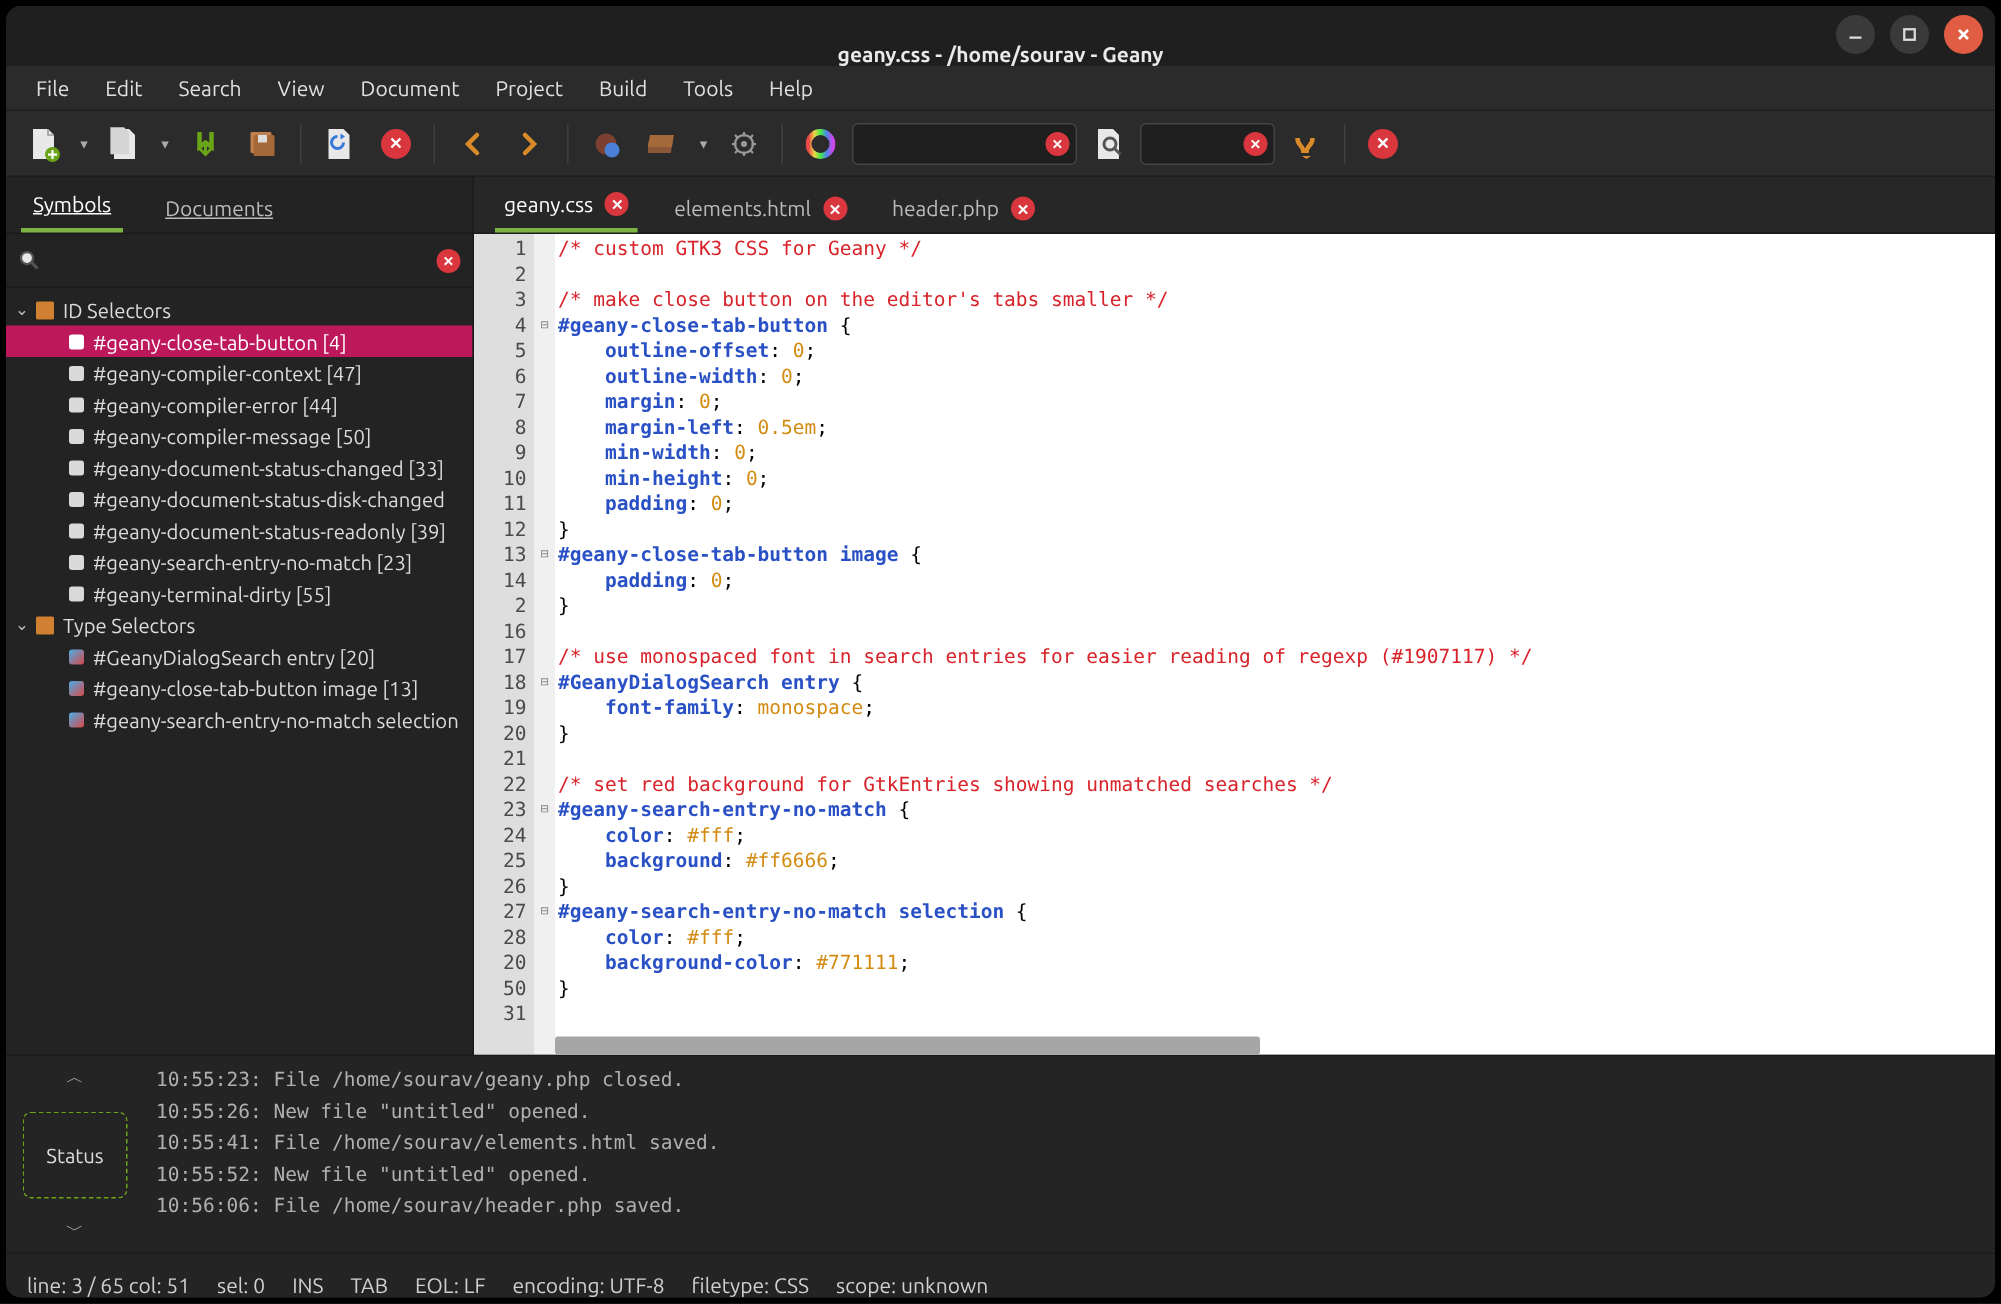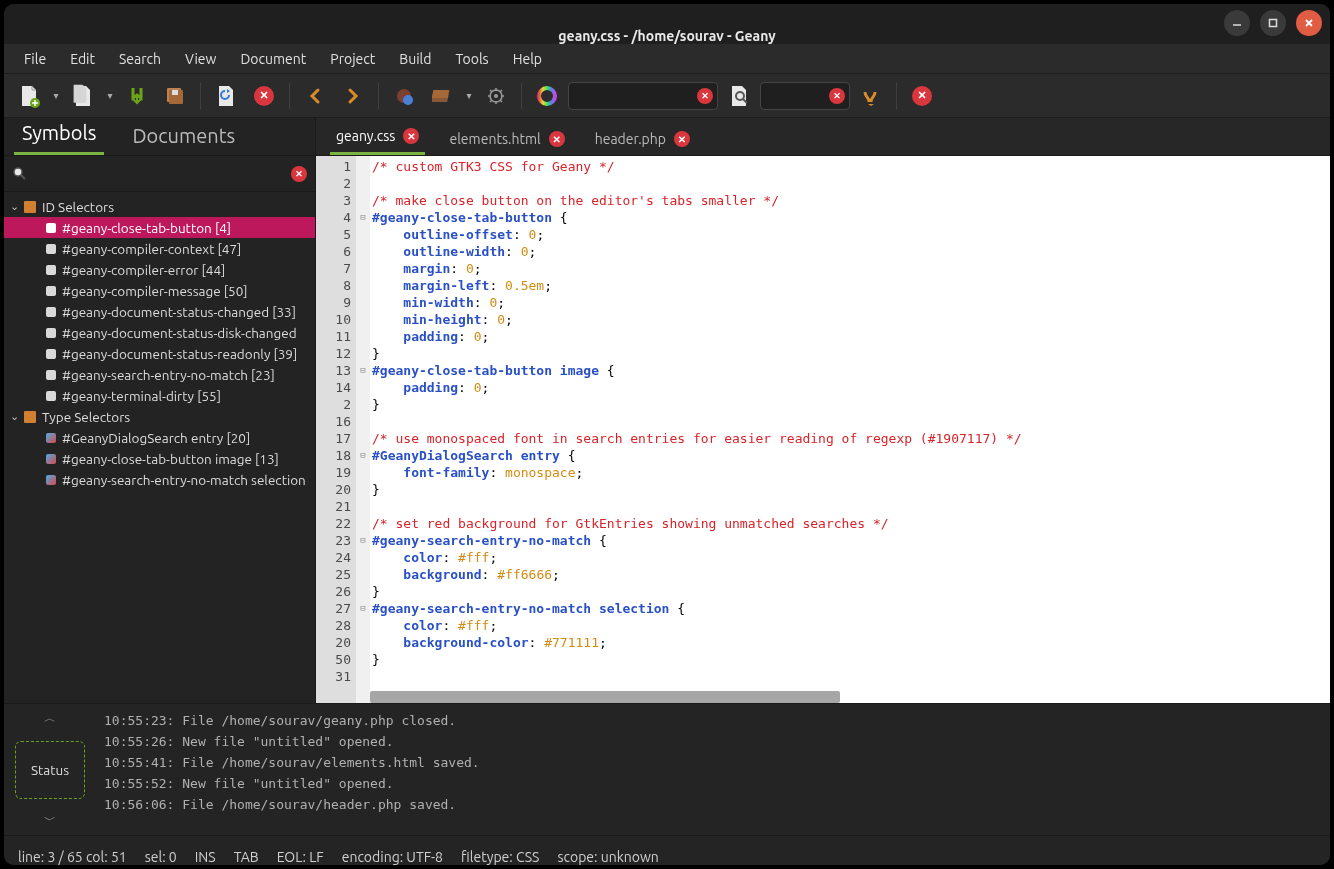--- a/index.html
+++ b/index.html
@@ -21,21 +21,21 @@
   .tool-sep { width: 1px; height: 26px; background: #404040; margin: 0 4px; }
   .tool-drop { width: 12px; color: #aaa; font-size: 10px; display: flex; align-items: center; justify-content: center; }
   .close-circle { width: 20px; height: 20px; border-radius: 50%; background: #d9363e; display: flex; align-items: center; justify-content: center; color: #fff; font-size: 11px; font-weight: bold; }
   .search-box { height: 28px; width: 150px; background: #1f1f1f; border: 1px solid #444; border-radius: 4px; display: flex; align-items: center; position: relative; }
   .search-box .clr { position: absolute; right: 4px; }
   
   .main { flex: 1; display: flex; min-height: 0; }
   
   .sidebar { width: 312px; background: #232323; display: flex; flex-direction: column; border-right: 1px solid #1a1a1a; }
   .sidebar-tabs { height: 38px; display: flex; align-items: flex-end; padding: 0 10px; gap: 20px; border-bottom: 1px solid #1a1a1a; }
-  .sidebar-tab { padding: 8px 8px; font-size: 20px; color: #bbb; }
+  .sidebar-tab { padding: 8px 8px; font-size: 14px; color: #bbb; text-decoration: underline; }
   .sidebar-tab.active { color: #fff; border-bottom: 3px solid #7cb342; }
   .sidebar-search { height: 36px; display: flex; align-items: center; padding: 0 8px; gap: 6px; border-bottom: 1px solid #1a1a1a; position: relative; }
   .sidebar-search-input { flex: 1; height: 24px; background: transparent; border: none; }
   .tree { flex: 1; overflow-y: auto; padding-top: 4px; font-size: 13.5px; }
   .tree-row { display: flex; align-items: center; height: 21px; padding-left: 6px; color: #dcdcdc; white-space: nowrap; }
   .tree-row.group { color: #ddd; }
   .tree-child { padding-left: 42px; display: flex; align-items: center; gap: 6px; }
   .tree-row.selected { background: #be185d; color: #fff; }
   .tree-row.selected .sym-icon { filter: brightness(1.3); }
   .arrow { width: 14px; display: inline-block; color: #bbb; font-size: 11px; }

